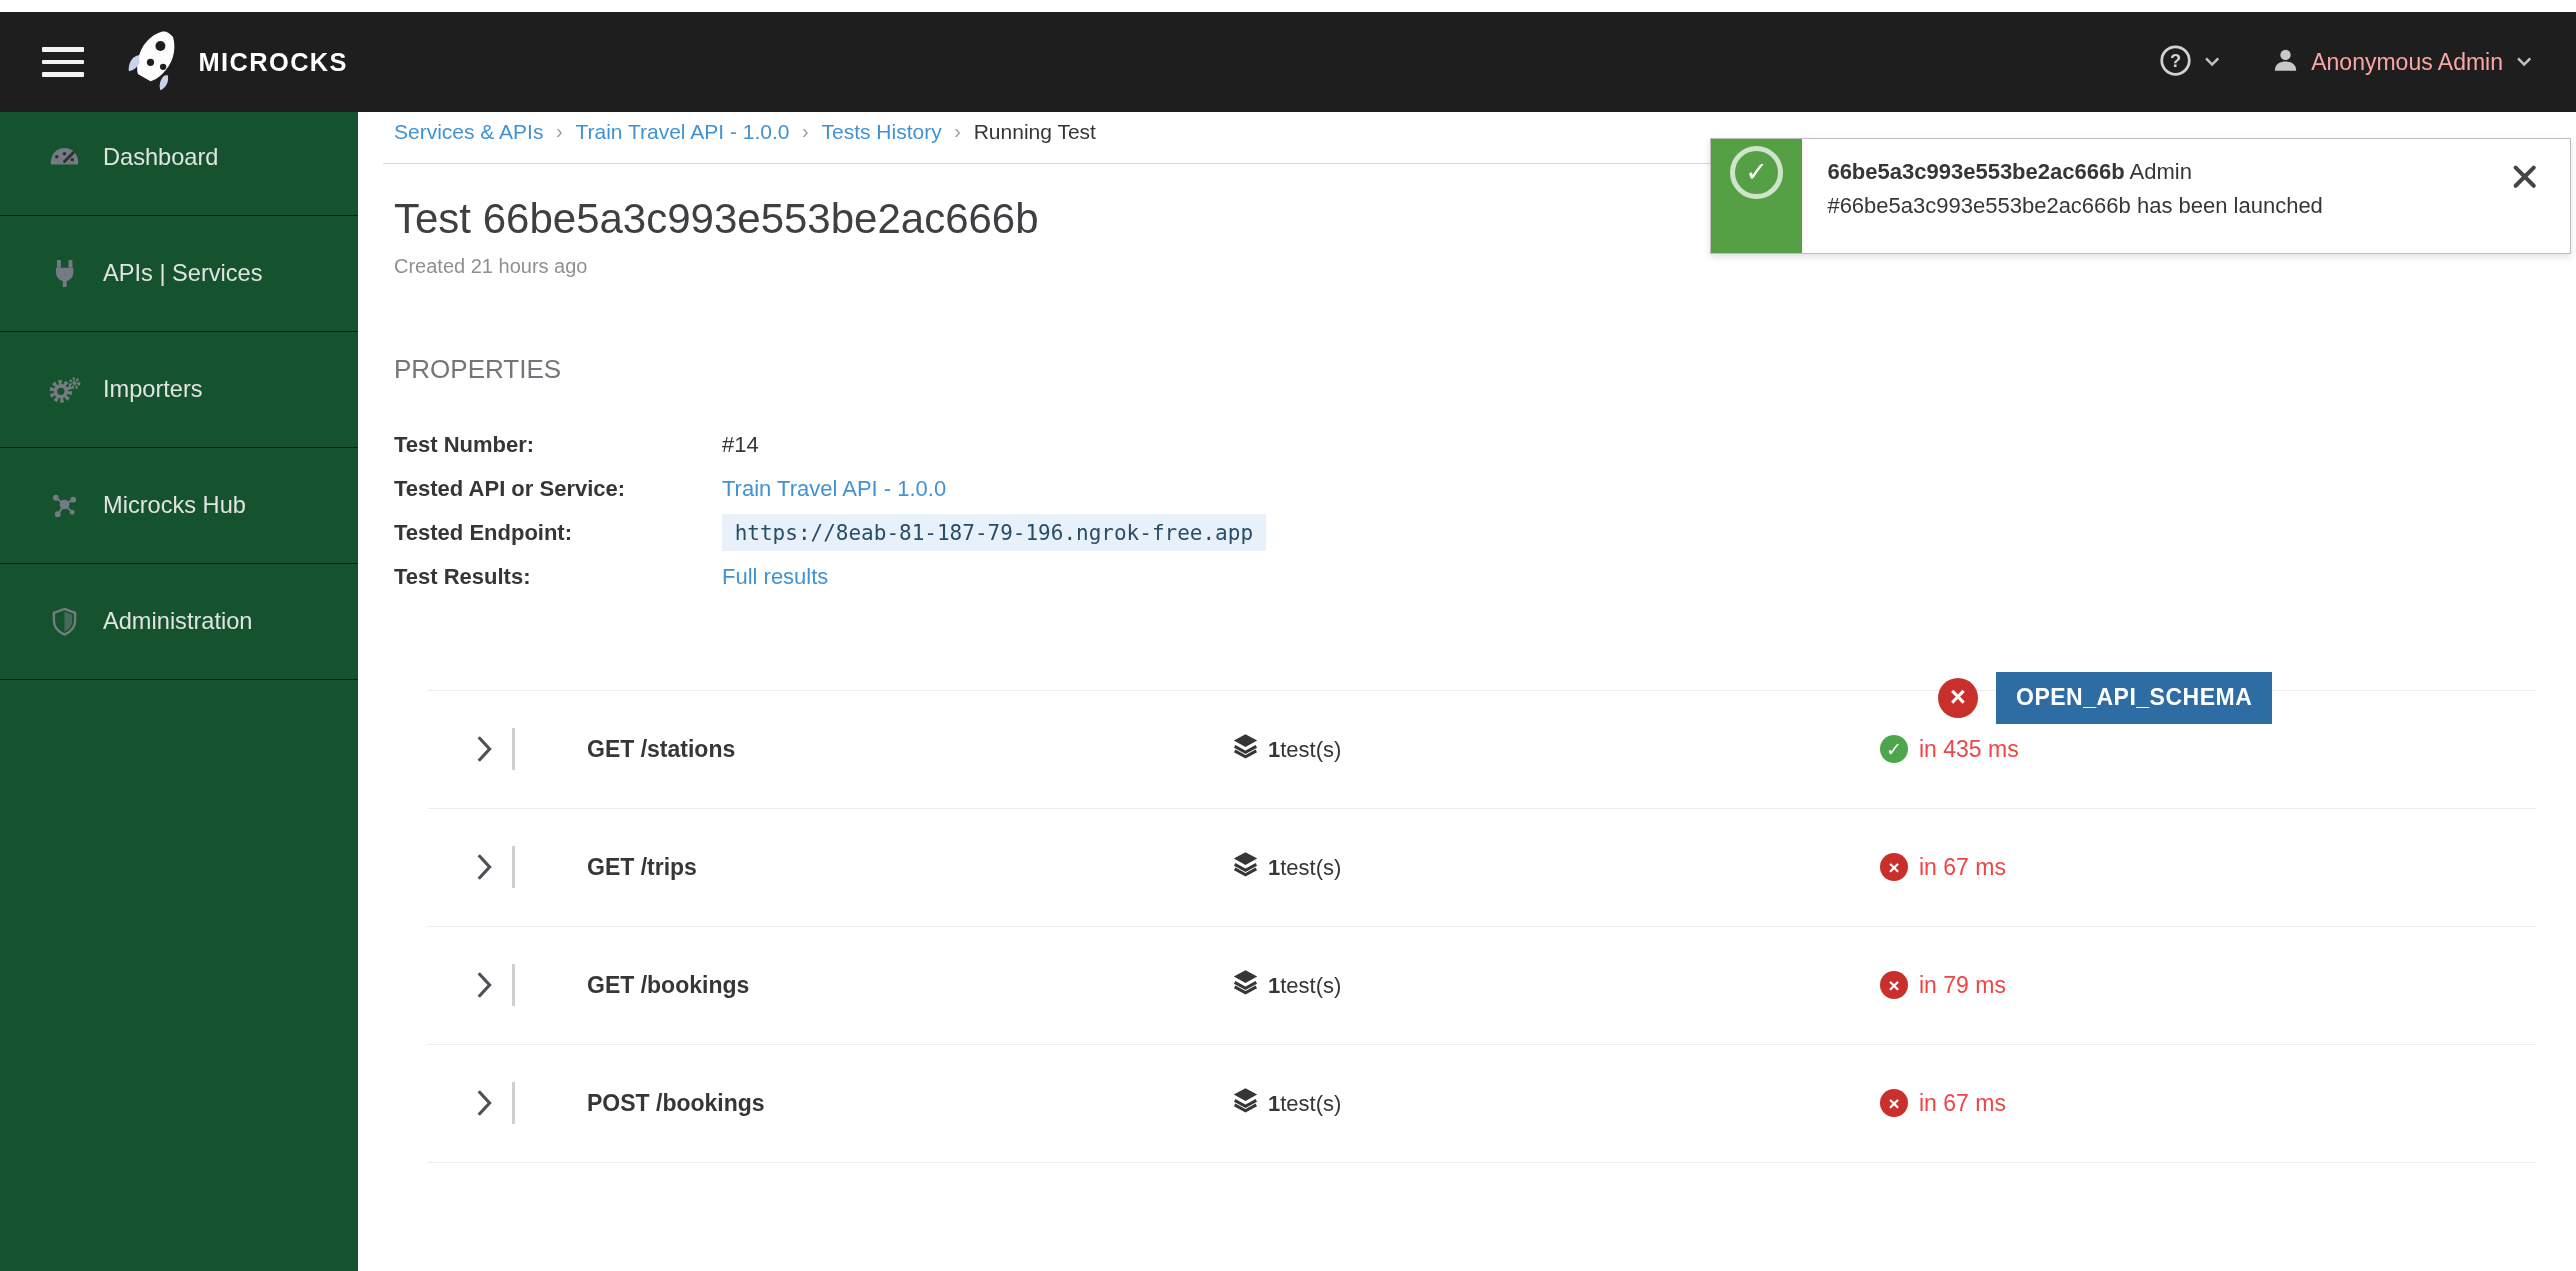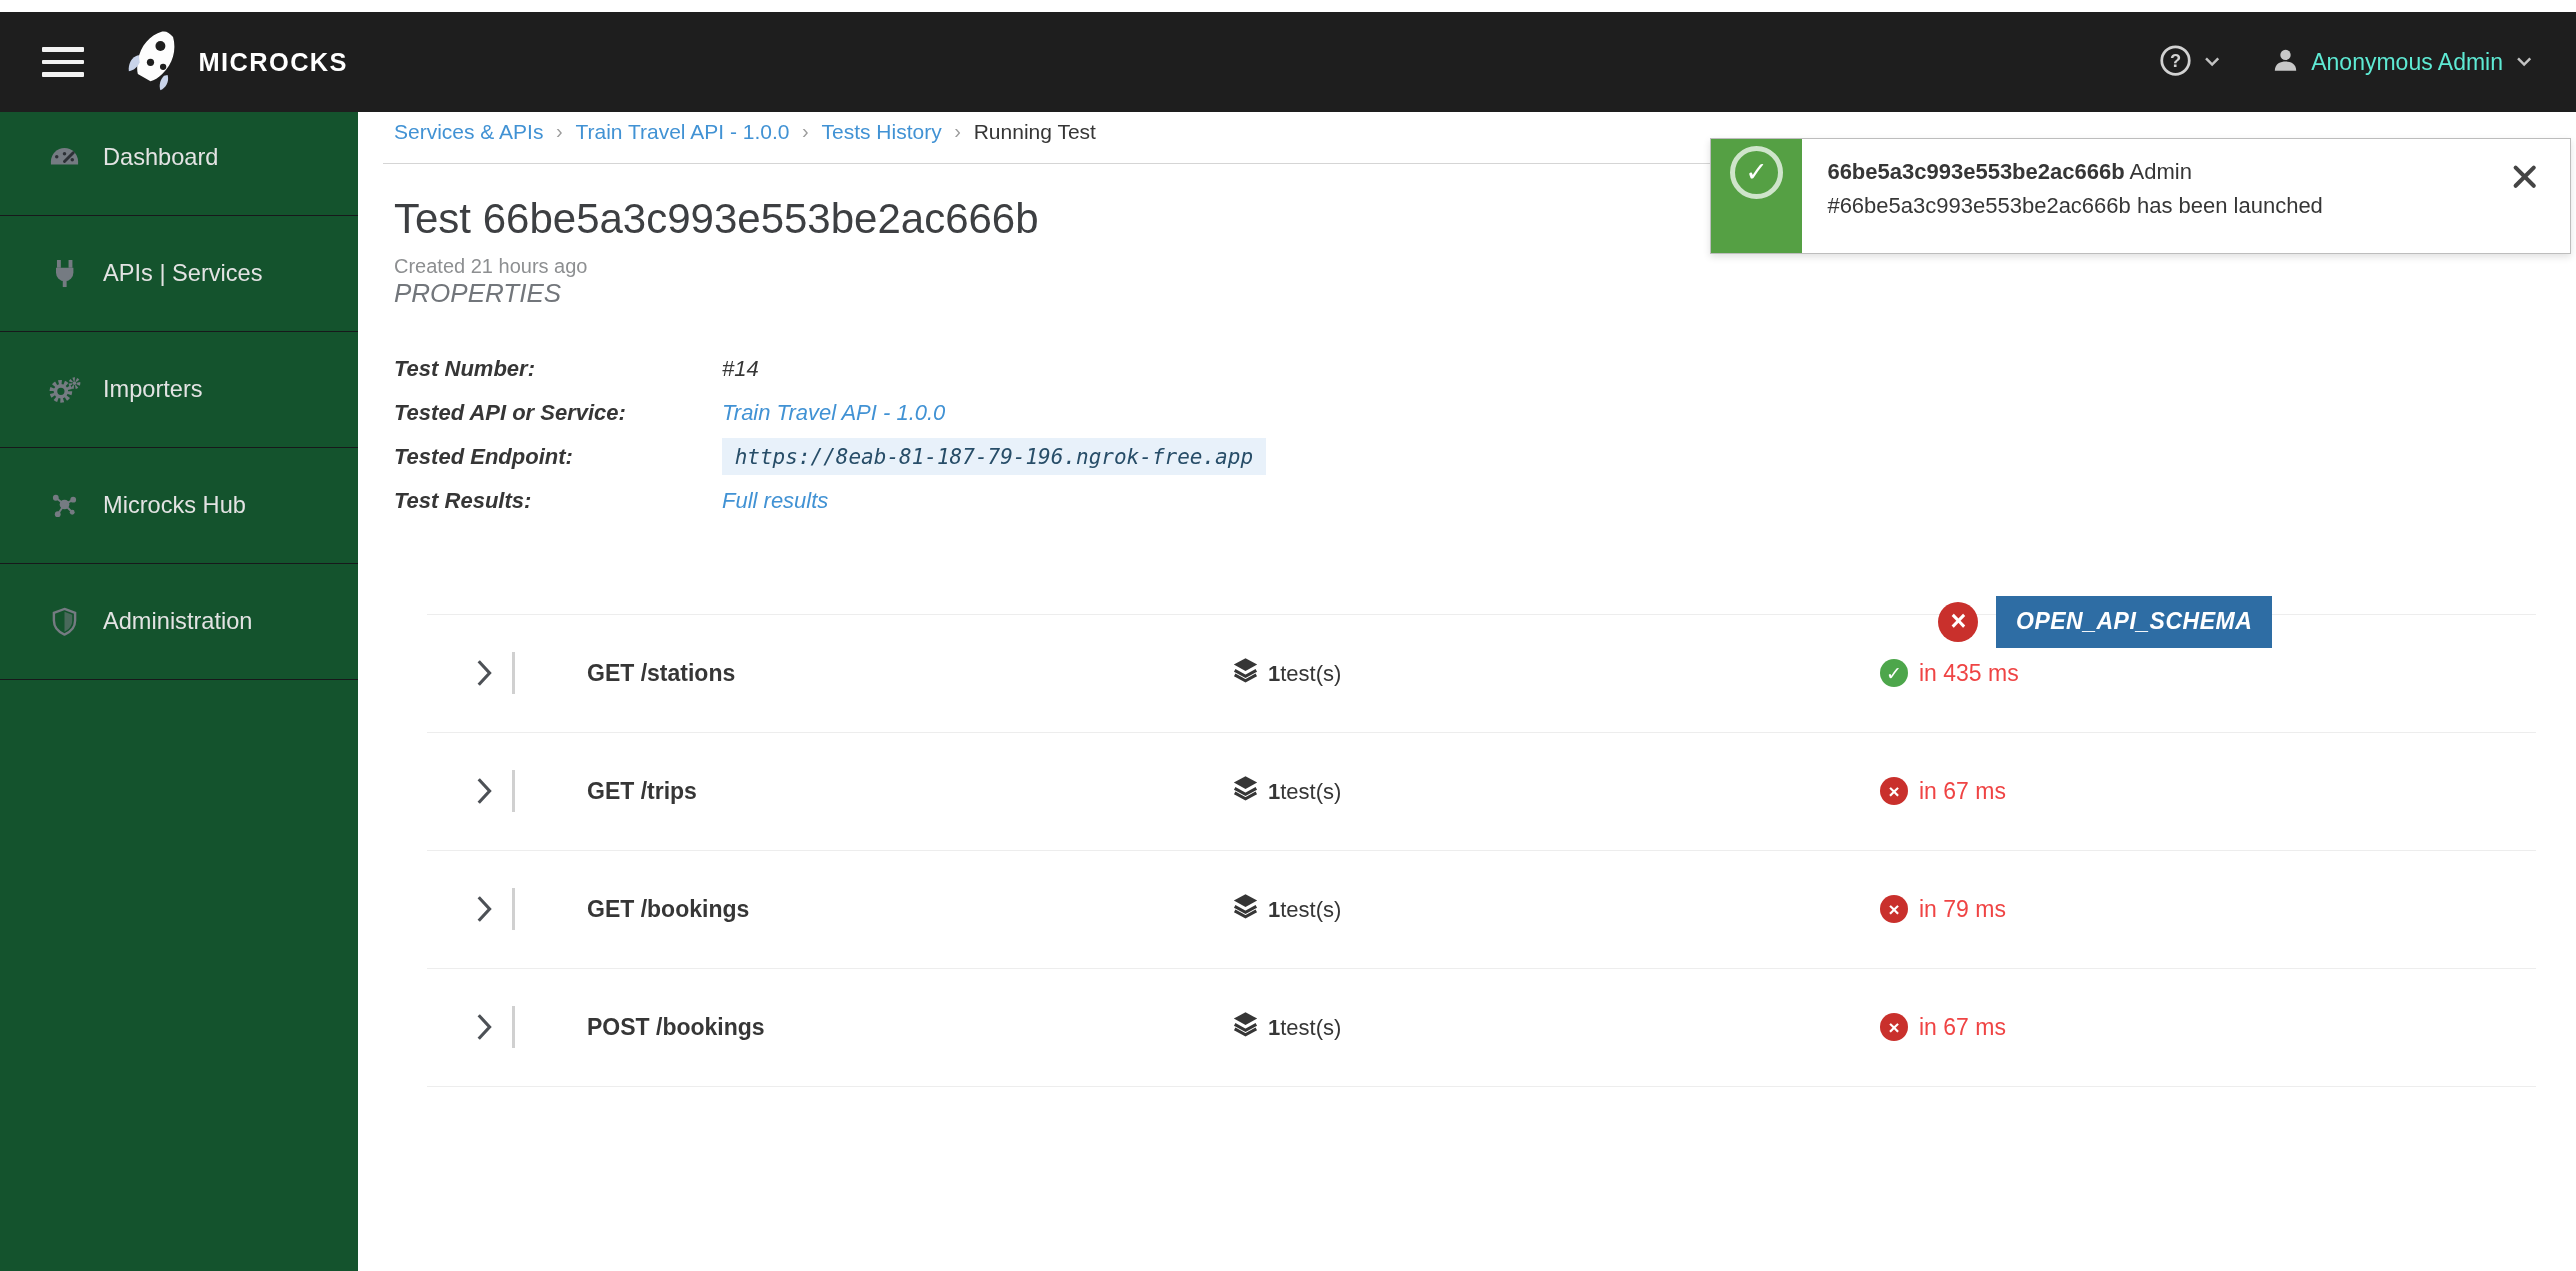--- a/index.html
+++ b/index.html
@@ -10,42 +10,42 @@
   
   .navbar { position:absolute; top:12px; left:0; width:2576px; height:100px;
             background:#1e1e1e; display:flex; align-items:center; z-index:60; }
   .hamburger { margin-left:42px; width:42px; display:flex; flex-direction:column; gap:8.2px; cursor:pointer; }
   .hamburger span { display:block; height:4.5px; background:#f2f2f2; border-radius:0.9px; }
   .brand { display:flex; align-items:center; margin-left:42px; gap:14.5px; cursor:pointer; }
   .brand-name { color:#fff; font-size:25.4px; font-weight:bold; letter-spacing:1.4px; }
   .nav-right { margin-left:auto; margin-right:44px; display:flex; align-items:center; color:#d2d2d2; }
   .nav-group { display:flex; align-items:center; gap:12.7px; cursor:pointer; }
   .nav-user { margin-left:51px; }
-  .nav-user .user-name { font-size:23px; color:#5eead4; }
+  .nav-user .user-name { font-size:23px; color:#fca5a5; }
 
   
   .sidebar { position:absolute; top:100px; left:0; bottom:0; width:358px; background:#14532d; }
   .side-item { height:116px; display:flex; align-items:center; padding-left:48px;
                border-bottom:1.8px solid #17191b; cursor:pointer; }
   .side-icon { width:33px; display:flex; justify-content:center; }
   .side-label { margin-left:22px; font-size:23.6px; color:#e3e3e3; }
 
   
   .content { position:absolute; top:100px; left:358px; right:0; bottom:0; padding:0 40px 0 36px; }
   .breadcrumb { height:64px; display:flex; align-items:center; border-bottom:1.8px solid #d5d5d5;
                 font-size:21px; margin:0 -3.6px 0 -11px; padding-left:11px; }
   .breadcrumb a { color:#4192d4; text-decoration:none; cursor:pointer; }
   .crumb-sep { color:#9d9d9d; margin:0 12.7px; font-size:20px; }
   .crumb-current { color:#363636; }
 
   h1.page-title { margin-top:31px; font-size:42px; font-weight:300; color:#3d3f42; line-height:47px; }
   .created { margin-top:12.7px; font-size:20px; color:#8d8f91; }
 
   .section-heading { font-size:26px; font-weight:400; color:#72767b; }
-  .props { position:relative;font-style:italic; }
+  .props { margin-top:76px; position:relative; }
   .props-table { margin-top:38px; display:grid; grid-template-columns:328px 1fr; grid-auto-rows:44px; align-items:center; }
   .prop-label { font-weight:bold; font-size:22px; color:#363636; }
   .prop-value { font-size:22px; color:#363636; }
   .prop-value a { color:#4192d4; text-decoration:none; cursor:pointer; }
   .code { display:inline-block; font-family:"DejaVu Sans Mono","Liberation Mono",monospace;
           font-size:21px; background:#e8f1fa; color:#274d68; padding:6.4px 12.7px; }
 
   .test-status { position:absolute; top:318px; left:1544px; display:flex; align-items:center; gap:18px; }
   .err-circle { width:40px; height:40px; border-radius:50%; background:#c9302c; color:#fff;
                 display:flex; align-items:center; justify-content:center;

